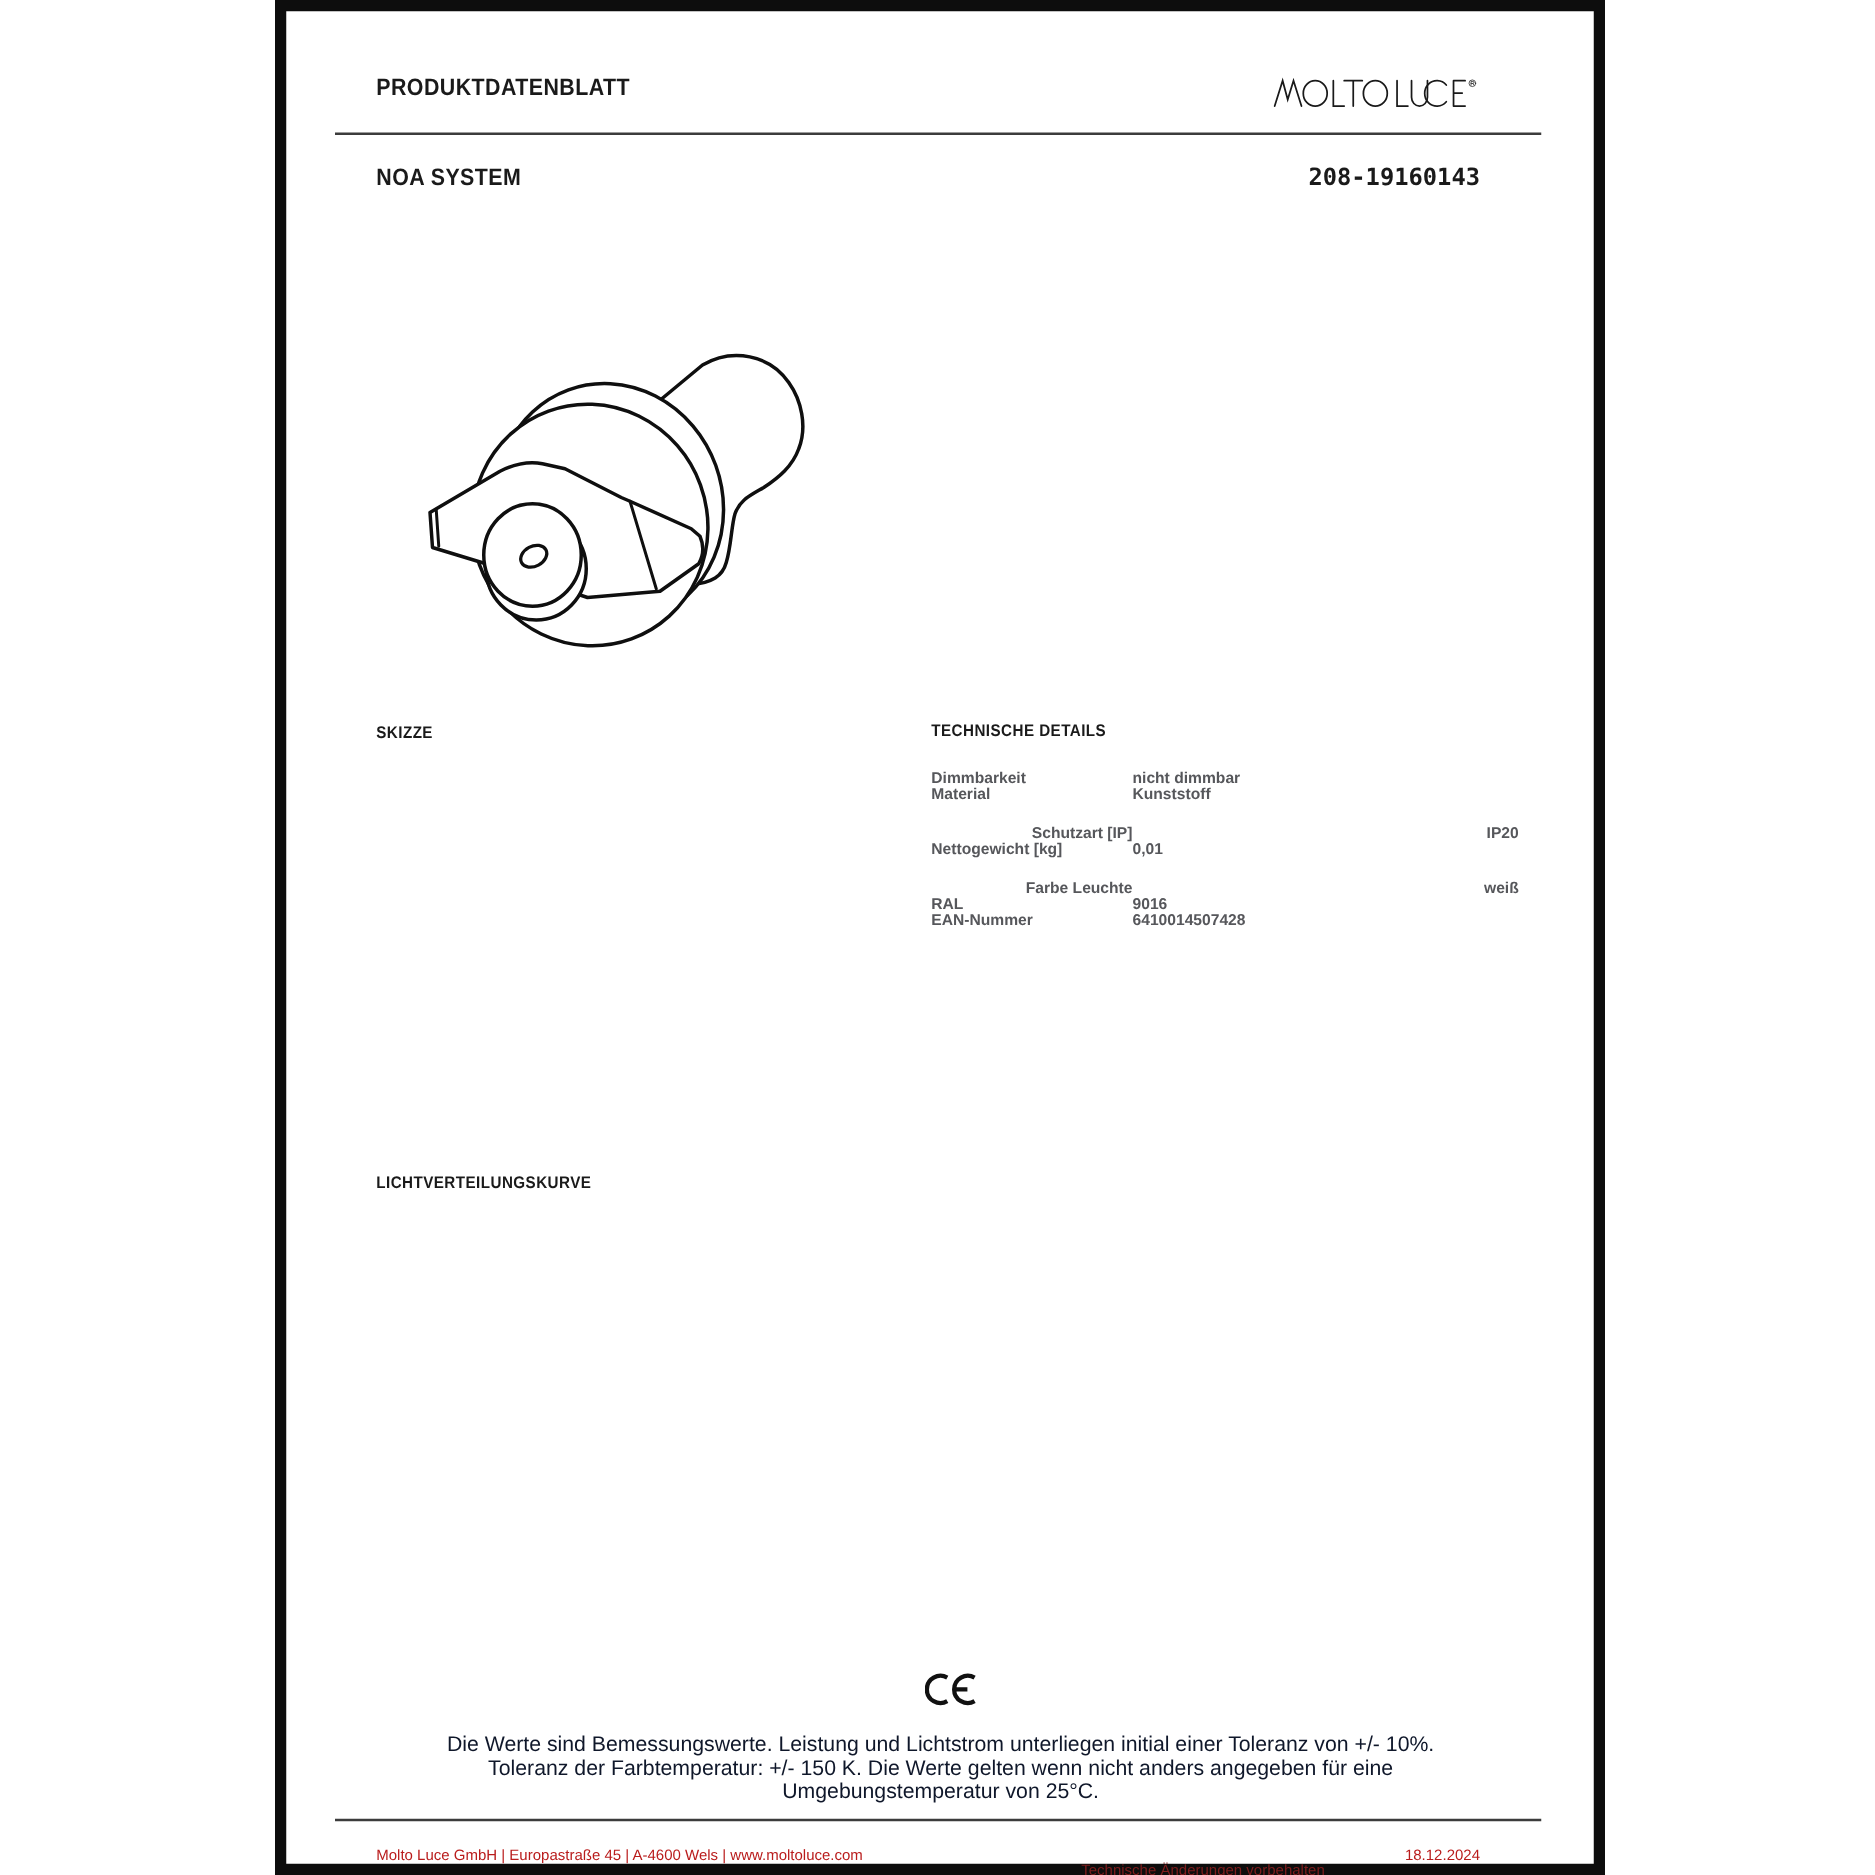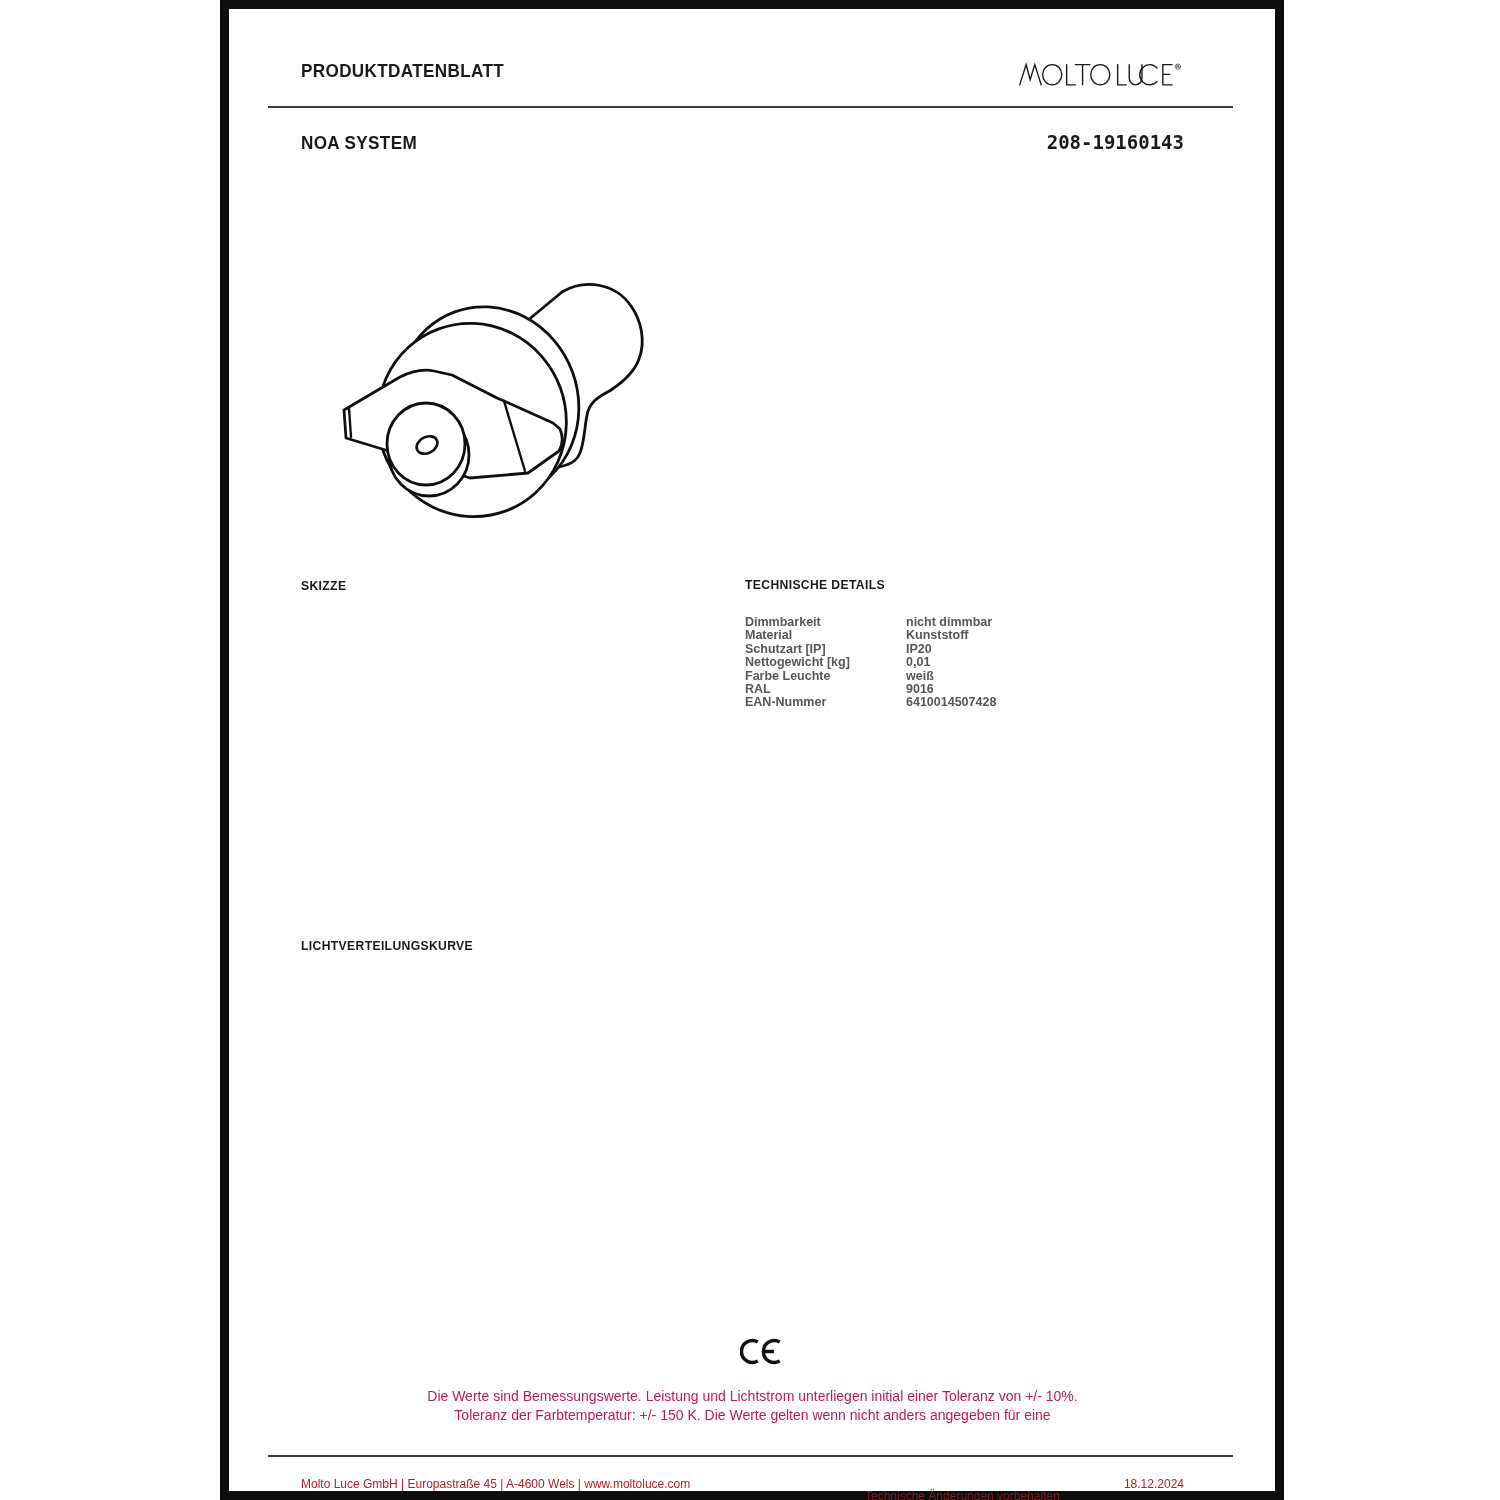--- a/index.html
+++ b/index.html
@@ -19,28 +19,28 @@
        color:#1a1a1a; letter-spacing:0px; white-space:nowrap; }
   .rule { left:268px; width:965px; height:2px; background:#3c3c3c; }
   .rule-top { top:106px; }
   .rule-bottom { top:1455px; }
   .sec-label { font-size:13.5px; }
   .skizze-label { left:301px; top:578px; }
   .tech-title  { left:745px; top:577px; }
   .ldc-label   { left:301px; top:938px; }
   .tech-rows { left:745px; top:616px; width:470px; }
   .trow { display:flex; line-height:13.4px; font-size:12.5px; color:#56575b;font-weight:bold; }
-  .trow.gap { margin-top:0; }
+  .trow.gap { margin-top:17px;text-align:right; }
   .tlabel { width:161px; }
   .tvalue { flex:1; }
   .logo-svg { left:1018px; top:55px; }
   .sketch-svg { left:320px; top:265px; }
   .ce-svg { left:740px; top:1336px; }
   .disclaimer { left:300px; top:1387px; width:905px; text-align:center;
-                font-size:14px; color:#be185d; }
+                font-size:17px; color:#0f172a; }
   .dline { line-height:18.6px; }
   .footer-left { left:301px; top:1477px; font-size:12px; color:#b91c1c; white-space:nowrap; }
   .footer-center { left:865px; top:1477px; font-size:12px; color:#7f1d1d; white-space:nowrap;margin-top:12px; }
   .footer-date { left:1064px; top:1477px; width:120px; text-align:right;
                  font-size:12px; color:#b91c1c; white-space:nowrap; }
   svg { display:block; }
 </style>
 </head>
 <body>
 
@@ -151,20 +151,21 @@
     <path d="M 31,4.5 A 19,19 0 1 0 31,37.5"></path>
     <path d="M 69,4.5 A 19,19 0 1 0 69,37.5 M 40,21 L 59,21"></path>
   </svg>
 
   <div class="abs disclaimer">
 
       <div class="dline">Die Werte sind Bemessungswerte. Leistung und Lichtstrom unterliegen initial einer Toleranz von +/- 10%.</div>
 
       <div class="dline">Toleranz der Farbtemperatur: +/- 150 K. Die Werte gelten wenn nicht anders angegeben für eine</div>
 
+      <div class="dline">Umgebungstemperatur von 25°C.</div>
     </div>
 
   <div class="abs rule rule-bottom"></div>
 
   <div class="abs footer-left">Molto Luce GmbH | Europastraße 45 | A-4600 Wels | www.moltoluce.com</div>
   <div class="abs footer-center">Technische Änderungen vorbehalten</div>
   <div class="abs footer-date">18.12.2024</div>
 </div>
 
 </body></html>

